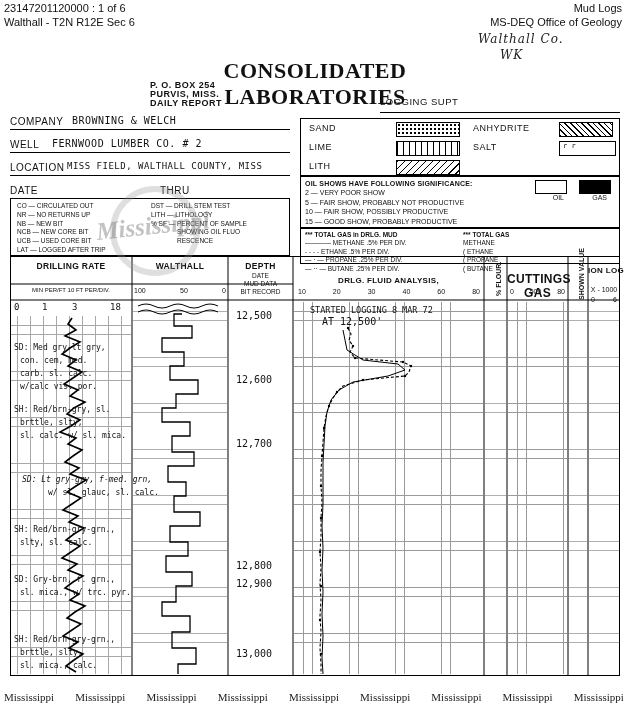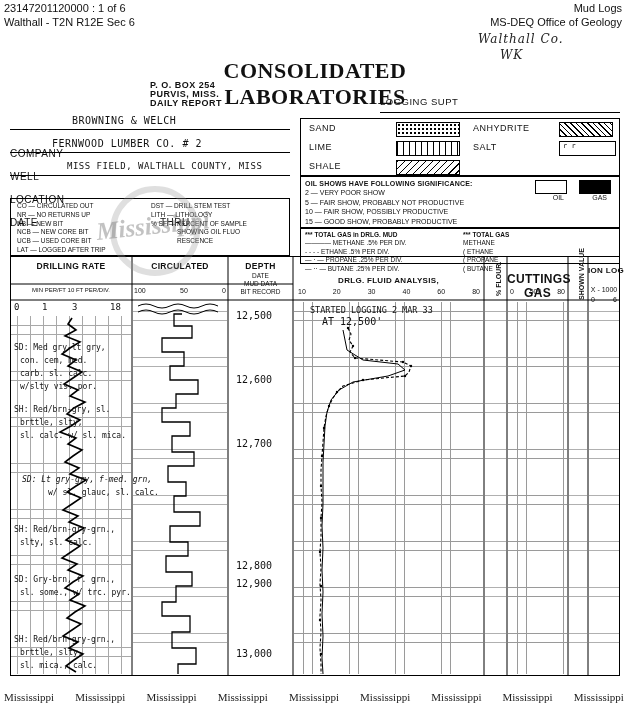--- a/index.html
+++ b/index.html
@@ -35,21 +35,21 @@
     font-weight:bold;font-size:22px;letter-spacing:.5px;
   }
   .subt{position:absolute;left:150px;width:330px;text-align:left;font-size:9px;font-weight:bold;letter-spacing:.5px;}
   .subt.a{top:80px;}
   .subt.b{top:89px;}
   .subt.c{top:98px;}
 
   
   .ident{position:absolute;left:10px;top:112px;width:280px;font-size:10px;}
   .ident .row{position:relative;height:23px;}
-  .ident .lbl{position:absolute;left:0;top:4px;letter-spacing:.5px;margin-top:32px;}
+  .ident .lbl{position:absolute;left:0;top:4px;letter-spacing:.5px;}
   .ident .val{
     position:absolute;top:3px;
     font-family:"DejaVu Sans Mono", monospace;
     font-size:10px;letter-spacing:.5px;
   }
   .ident .rule{position:absolute;left:0;right:0;top:17px;border-bottom:1px solid #000;}
   .ident .rule.short{right:140px;}
   .ident .rule2{position:absolute;left:140px;right:0;top:17px;border-bottom:1px solid #000;}
 
   
@@ -221,21 +221,21 @@
       <span class="nm2">ANHYDRITE</span>
       <span class="sw2 hatch"></span>
     </div>
     <div class="keyrow" style="top:19px;">
       <span class="nm">LIME</span>
       <span class="sw ticks"></span>
       <span class="nm2">SALT</span>
       <span class="sw2 sparse">r r</span>
     </div>
     <div class="keyrow" style="top:38px;">
-      <span class="nm">SHALE</span>
+      <span class="nm">LITH</span>
       <span class="sw vees"></span>
     </div>
   </div>
 
   <div class="shows">
     <div class="t">OIL SHOWS HAVE FOLLOWING SIGNIFICANCE:</div>
     <div>2 — VERY POOR SHOW</div>
     <div>5 — FAIR SHOW, PROBABLY NOT PRODUCTIVE</div>
     <div>10 — FAIR SHOW, POSSIBLY PRODUCTIVE</div>
     <div>15 — GOOD SHOW, PROBABLY PRODUCTIVE</div>
@@ -274,21 +274,21 @@
       <line x1="558" y1="0" x2="558" y2="420" stroke="#000" stroke-width="1"></line>
       <line x1="578" y1="0" x2="578" y2="420" stroke="#000" stroke-width="1"></line>
 
       <line x1="0" y1="44" x2="283" y2="44" stroke="#000" stroke-width="1"></line>
       <line x1="283" y1="44" x2="610" y2="44" stroke="#000" stroke-width="1"></line>
       <line x1="0" y1="28" x2="283" y2="28" stroke="#000" stroke-width="1"></line>
     </svg>
 
     <div class="colhdr" style="left:0;width:122px;top:5px;">DRILLING RATE</div>
     <div style="position:absolute;left:0;width:122px;top:31px;text-align:center;font-size:6px;">MIN PER/FT 10 FT PER/DIV.</div>
-    <div class="colhdr" style="left:122px;width:96px;top:5px;">CIRCULATED</div>
+    <div class="colhdr" style="left:122px;width:96px;top:5px;">WALTHALL</div>
     <div style="position:absolute;left:124px;width:92px;top:31px;display:flex;justify-content:space-between;font-size:7px;">
       <span>100</span>
       <span>50</span>
       <span>0</span>
     </div>
     <div class="colhdr" style="left:218px;width:65px;top:5px;">DEPTH</div>
     <div style="position:absolute;left:218px;width:65px;top:16px;text-align:center;font-size:6.5px;line-height:8px;white-space:pre;">DATE
 MUD DATA
 BIT RECORD</div>
 
@@ -370,40 +370,40 @@
       <div class="depthlbl" style="top:118px;">12,600</div>
       <div class="depthlbl" style="top:182px;">12,700</div>
       <div class="depthlbl" style="top:264px;margin-top:40px;">12,800</div>
       <div class="depthlbl" style="top:322px;">12,900</div>
       <div class="depthlbl" style="top:392px;">13,000</div>
     </div>
 
     <div class="scribble" style="position:absolute;left:4px;top:86px;width:118px;"><span>SD: Med gry-lt gry,</span></div>
     <div class="scribble" style="position:absolute;left:10px;top:99px;"><span>con. cem, med.</span></div>
     <div class="scribble" style="position:absolute;left:10px;top:112px;"><span>carb. sl. calc.</span></div>
-    <div class="scribble" style="position:absolute;left:10px;top:125px;"><span>w/slty vis. por.</span></div>
+    <div class="scribble" style="position:absolute;left:10px;top:125px;"><span>w/calc vis. por.</span></div>
 
     <div class="scribble" style="position:absolute;left:4px;top:148px;"><span>SH: Red/brn-gry, sl.</span></div>
     <div class="scribble" style="position:absolute;left:10px;top:161px;"><span>brttle, slty,</span></div>
     <div class="scribble" style="position:absolute;left:10px;top:174px;"><span>sl. calc. w/ sl. mica.</span></div>
 
     <div class="scribble" style="position:absolute;left:12px;top:218px;font-style:italic;"><span>SD: Lt gry-gry, f-med. grn,</span></div>
     <div class="scribble" style="position:absolute;left:10px;top:231px;margin-left:28px;"><span>w/ sl. glauc, sl. calc.</span></div>
 
     <div class="scribble" style="position:absolute;left:4px;top:268px;"><span>SH: Red/brn-gry-grn.,</span></div>
     <div class="scribble" style="position:absolute;left:10px;top:281px;"><span>slty, sl. calc.</span></div>
 
     <div class="scribble" style="position:absolute;left:4px;top:318px;"><span>SD: Gry-brn, f. grn.,</span></div>
-    <div class="scribble" style="position:absolute;left:10px;top:331px;"><span>sl. some., w/ trc. pyr.</span></div>
+    <div class="scribble" style="position:absolute;left:10px;top:331px;"><span>sl. mica., w/ trc. pyr.</span></div>
 
     <div class="scribble" style="position:absolute;left:4px;top:378px;"><span>SH: Red/brn-gry-grn.,</span></div>
     <div class="scribble" style="position:absolute;left:10px;top:391px;"><span>brttle, slty,</span></div>
     <div class="scribble" style="position:absolute;left:10px;top:404px;"><span>sl. mica., calc.</span></div>
 
-    <div class="scribble" style="position:absolute;left:300px;top:48px;font-size:8.5px;">STARTED LOGGING 2 MAR 33</div>
+    <div class="scribble" style="position:absolute;left:300px;top:48px;font-size:8.5px;">STARTED LOGGING 8 MAR 72</div>
     <div class="scribble" style="position:absolute;left:312px;top:60px;font-size:10px;">AT 12,500'</div>
 
     <svg width="191" height="420" style="position:absolute;left:283px;top:0;">
       <polyline fill="none" stroke="#000" stroke-width="1.1" stroke-dasharray="3,2" points="55,72 58,78 56,84 60,90 57,96 62,102 110,106 118,110 116,116 112,120 70,124
                 50,130 44,136 40,142 36,150 33,160 31,172 30,186 29,200 28,214 28,230 29,246
                 28,262 28,280 27,296 28,312 27,328 28,344 27,360 28,376 27,392 28,408 28,418"></polyline>
       <polyline fill="none" stroke="#000" stroke-width="1" points="50,74 52,84 54,94 70,104 105,108 112,114 95,120 60,126 46,134 38,144 34,156
                 32,170 31,188 30,206 30,226 30,248 29,270 30,292 29,314 30,336 29,358 30,380 29,402 30,418"></polyline>
       <g fill="#000">
         <circle cx="55" cy="72" r="1.2"></circle>

